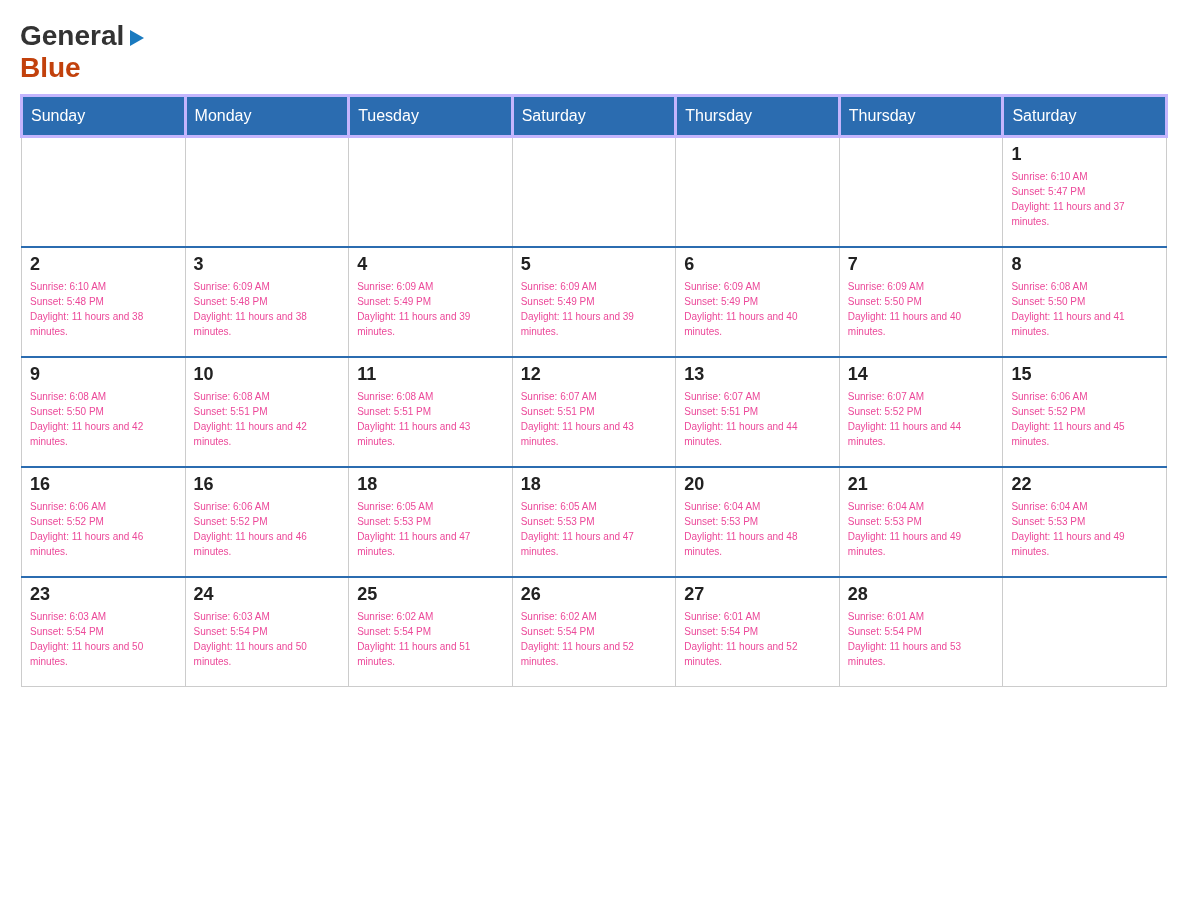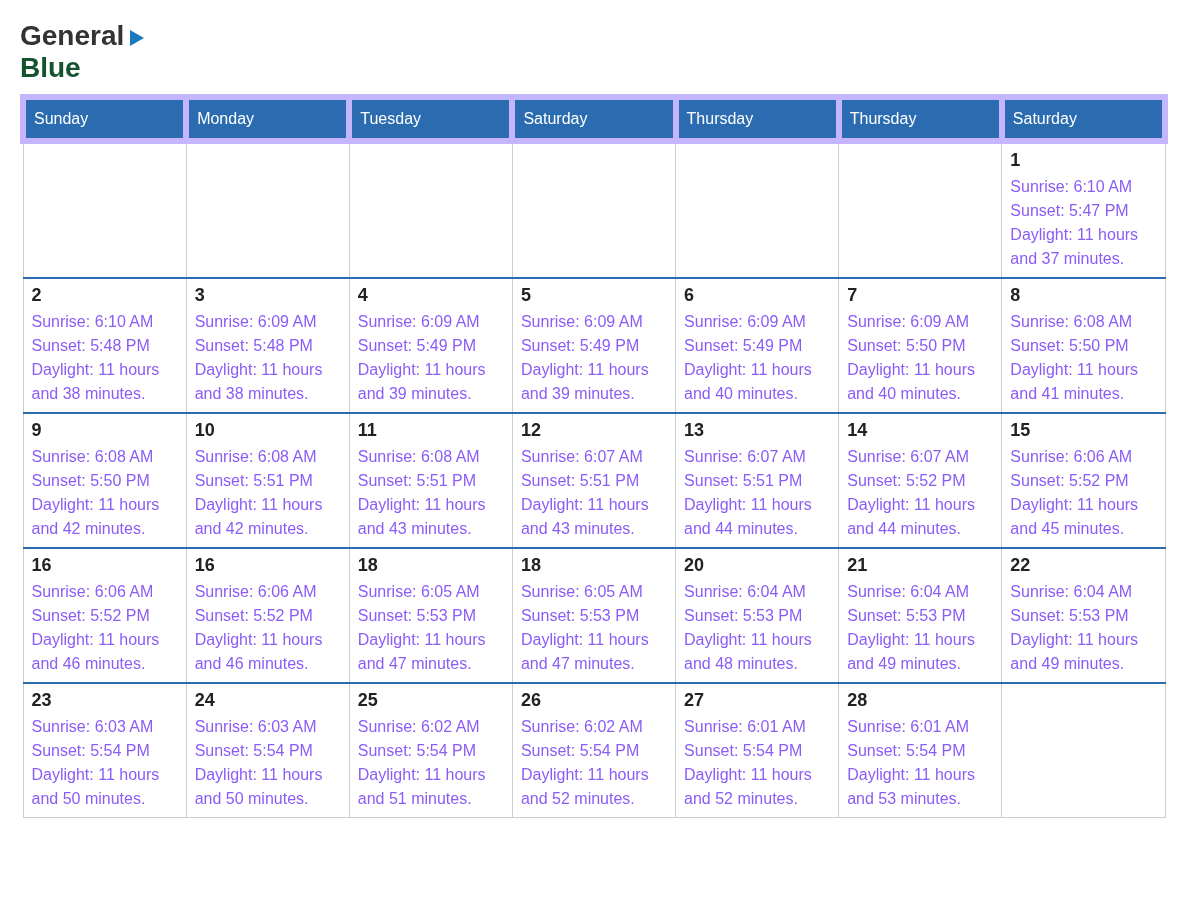--- a/index.html
+++ b/index.html
@@ -43,39 +43,39 @@
       border-collapse: collapse;
       margin-top: 5px;
     }
     .calendar-table th {
       background-color: #2b6cb0;
       color: #fff;
       font-size: 16px;
       font-weight: normal;
       padding: 10px 8px;
       text-align: left;
-      border: 6px solid #c4b5fd;
+      border: 3px solid #c4b5fd;
     }
     .calendar-table td {
       border: 1px solid #ccc;
       vertical-align: top;
       padding: 6px 8px;
       width: 14.28%;
       height: 110px;
     }
     .day-number {
       font-size: 18px;
       font-weight: bold;
       color: #222;
       display: block;
       margin-bottom: 4px;
     }
     .day-info {
-      font-size: 16px;
-      color: #8b5cf6;
+      font-size: 10px;
+      color: #ec4899;
       line-height: 1.5;
     }
     .empty-cell {
       background: #fff;
     }
     
     .calendar-table tbody tr td {
       border-top: 2px solid #2b6cb0;
     }
     .calendar-table tbody tr:first-child td {
@@ -87,21 +87,21 @@
 
 <div class="header-section">
   <div class="logo">
     <div class="logo-line1">
       <span style="font-size:28px;font-weight:bold;color:#333;">General</span>
       <svg width="22" height="22" viewBox="0 0 22 22" style="margin-left:2px;margin-top:2px;">
         <polygon points="4,4 18,12 4,20" fill="#1a7abf"></polygon>
       </svg>
     </div>
     <div>
-      <span style="font-size:28px;font-weight:bold;color:#14532d;">Blue</span>
+      <span style="font-size:28px;font-weight:bold;color:#c2410c;">Blue</span>
     </div>
   </div>
   <div class="title-section">
     <div class="month-title"></div>
     <div class="location-subtitle"></div>
   </div>
 </div>
 
 <table class="calendar-table">
   <thead>

